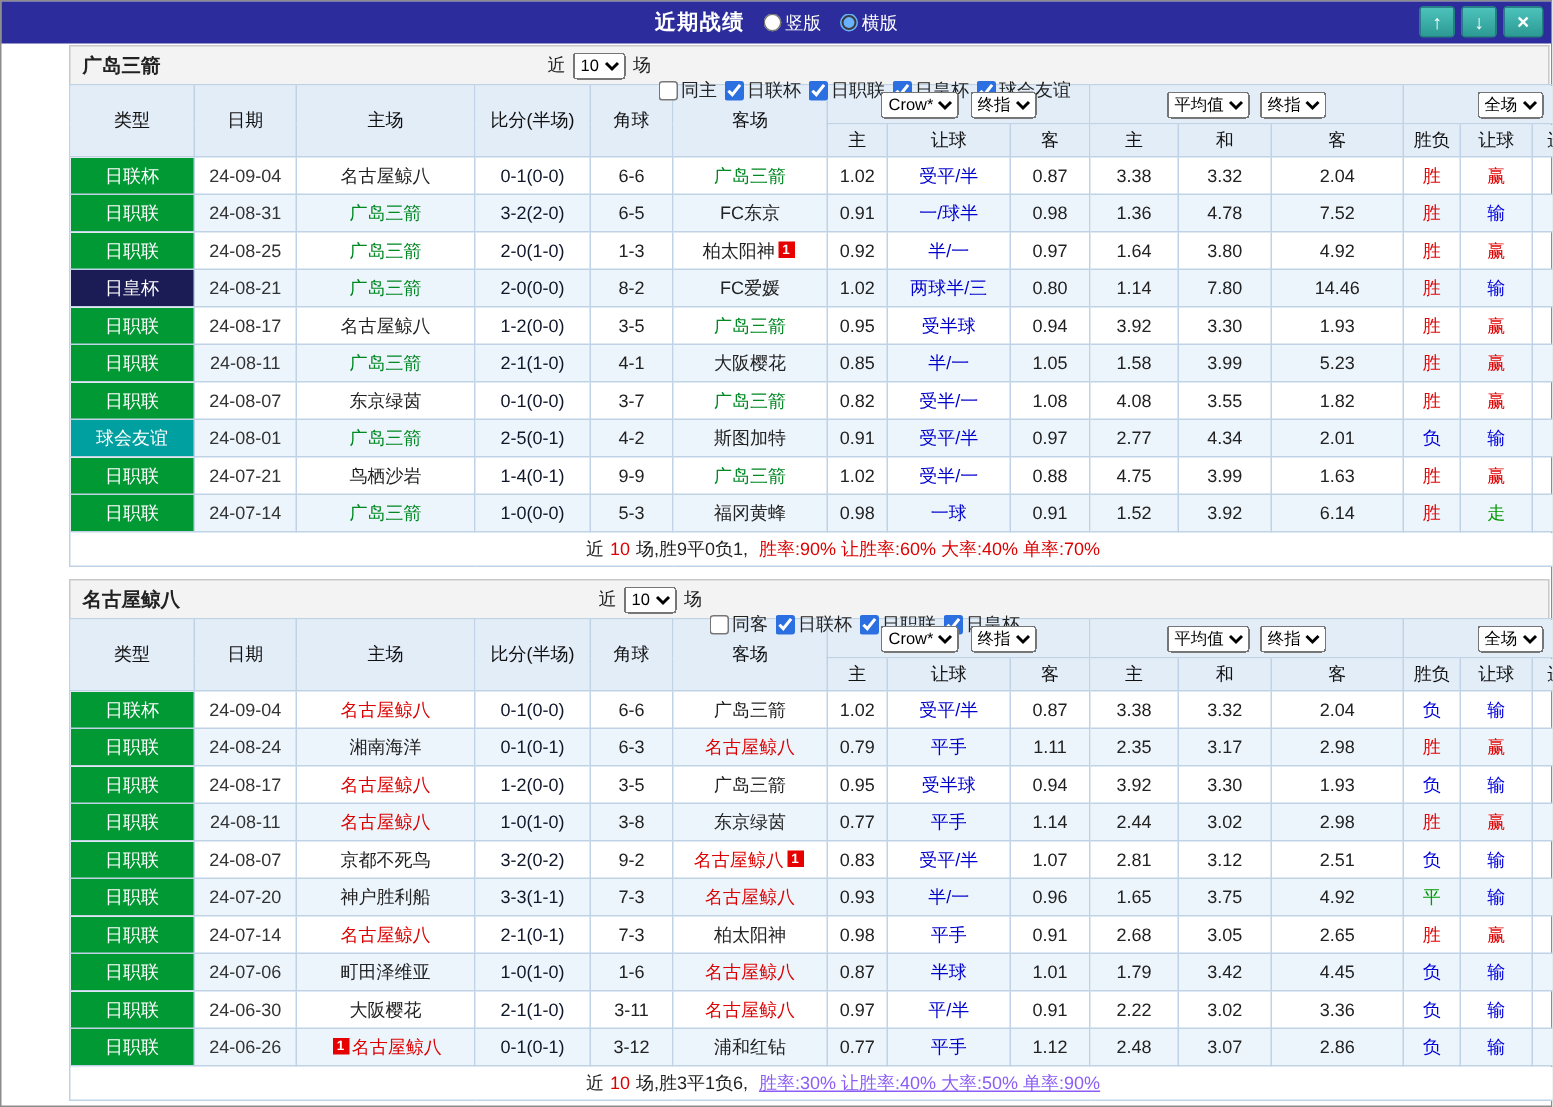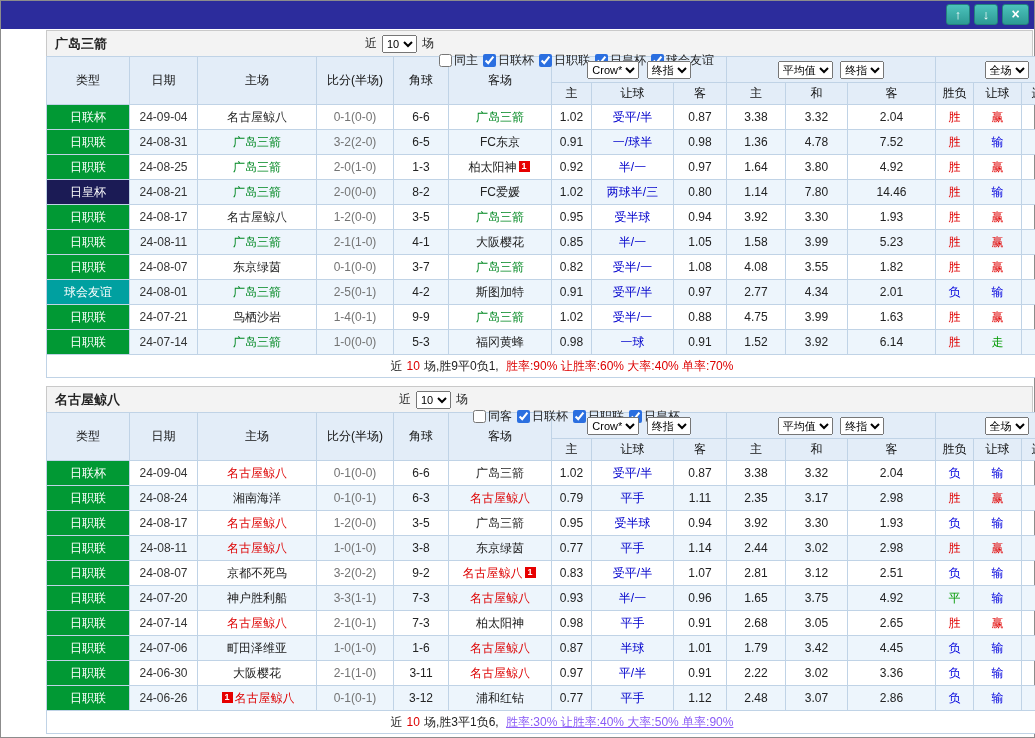--- a/index.html
+++ b/index.html
@@ -39,40 +39,51 @@
   thead tr.hrow1 th { height:26px; }
   thead tr.hrow2 th { height:22px; }
   thead select { font-size:11px; height:18px; margin:0 2px; }
   tbody td { height:25px; }
   tbody tr:nth-child(even) { background:#edf5fc; }
   td.league { color:#fff; font-size:12px; }
   td.league.lg-green { background:#019934; }
   td.league.lg-navy  { background:#1b1b55; }
   td.league.lg-teal  { background:#00a0a0; }
   td.date { color:#333; }
-  td.score { color:#737373; }
+  td.score { color:#0f172a; }
   td.handicap { color:#0000cc;text-align:center; }
   td.team { cursor:pointer; }
   td.team.t-green { color:#008822; }
   td.team.t-red   { color:#dd0000; }
   .c-red   { color:#e00000; }
   .c-blue  { color:#0000dd; }
   .c-green { color:#009900; }
   .rank-badge { display:inline-block; background:#e60000; color:#fff; font-size:9px;
     font-weight:bold; width:11px; height:11px; line-height:11px; text-align:center;
     margin:0 2px; vertical-align:2px; }
   tfoot td.summary { height:23px; background:#fff; font-size:12px; text-align:center; }
   tfoot td.summary span { margin:0 2px; }
 </style>
 </head>
 <body>
 
 <div class="window">
 
   <div class="titlebar">
+    <div class="title-group">
+      <span class="title">近期战绩</span>
+      <label class="radio-label">
+        <input type="radio" name="layout" style="">
+        <span>竖版</span>
+      </label>
+      <label class="radio-label">
+        <input type="radio" name="layout" checked="" style="">
+        <span>横版</span>
+      </label>
+    </div>
     <div class="tb-buttons">
       <button class="tb-btn"><span>↑</span></button>
       <button class="tb-btn"><span>↓</span></button>
       <button class="tb-btn close"><span>×</span></button>
     </div>
   </div>
 
   <div class="panel">
     <div class="section-bar">
       <span class="team-name">广岛三箭</span>

